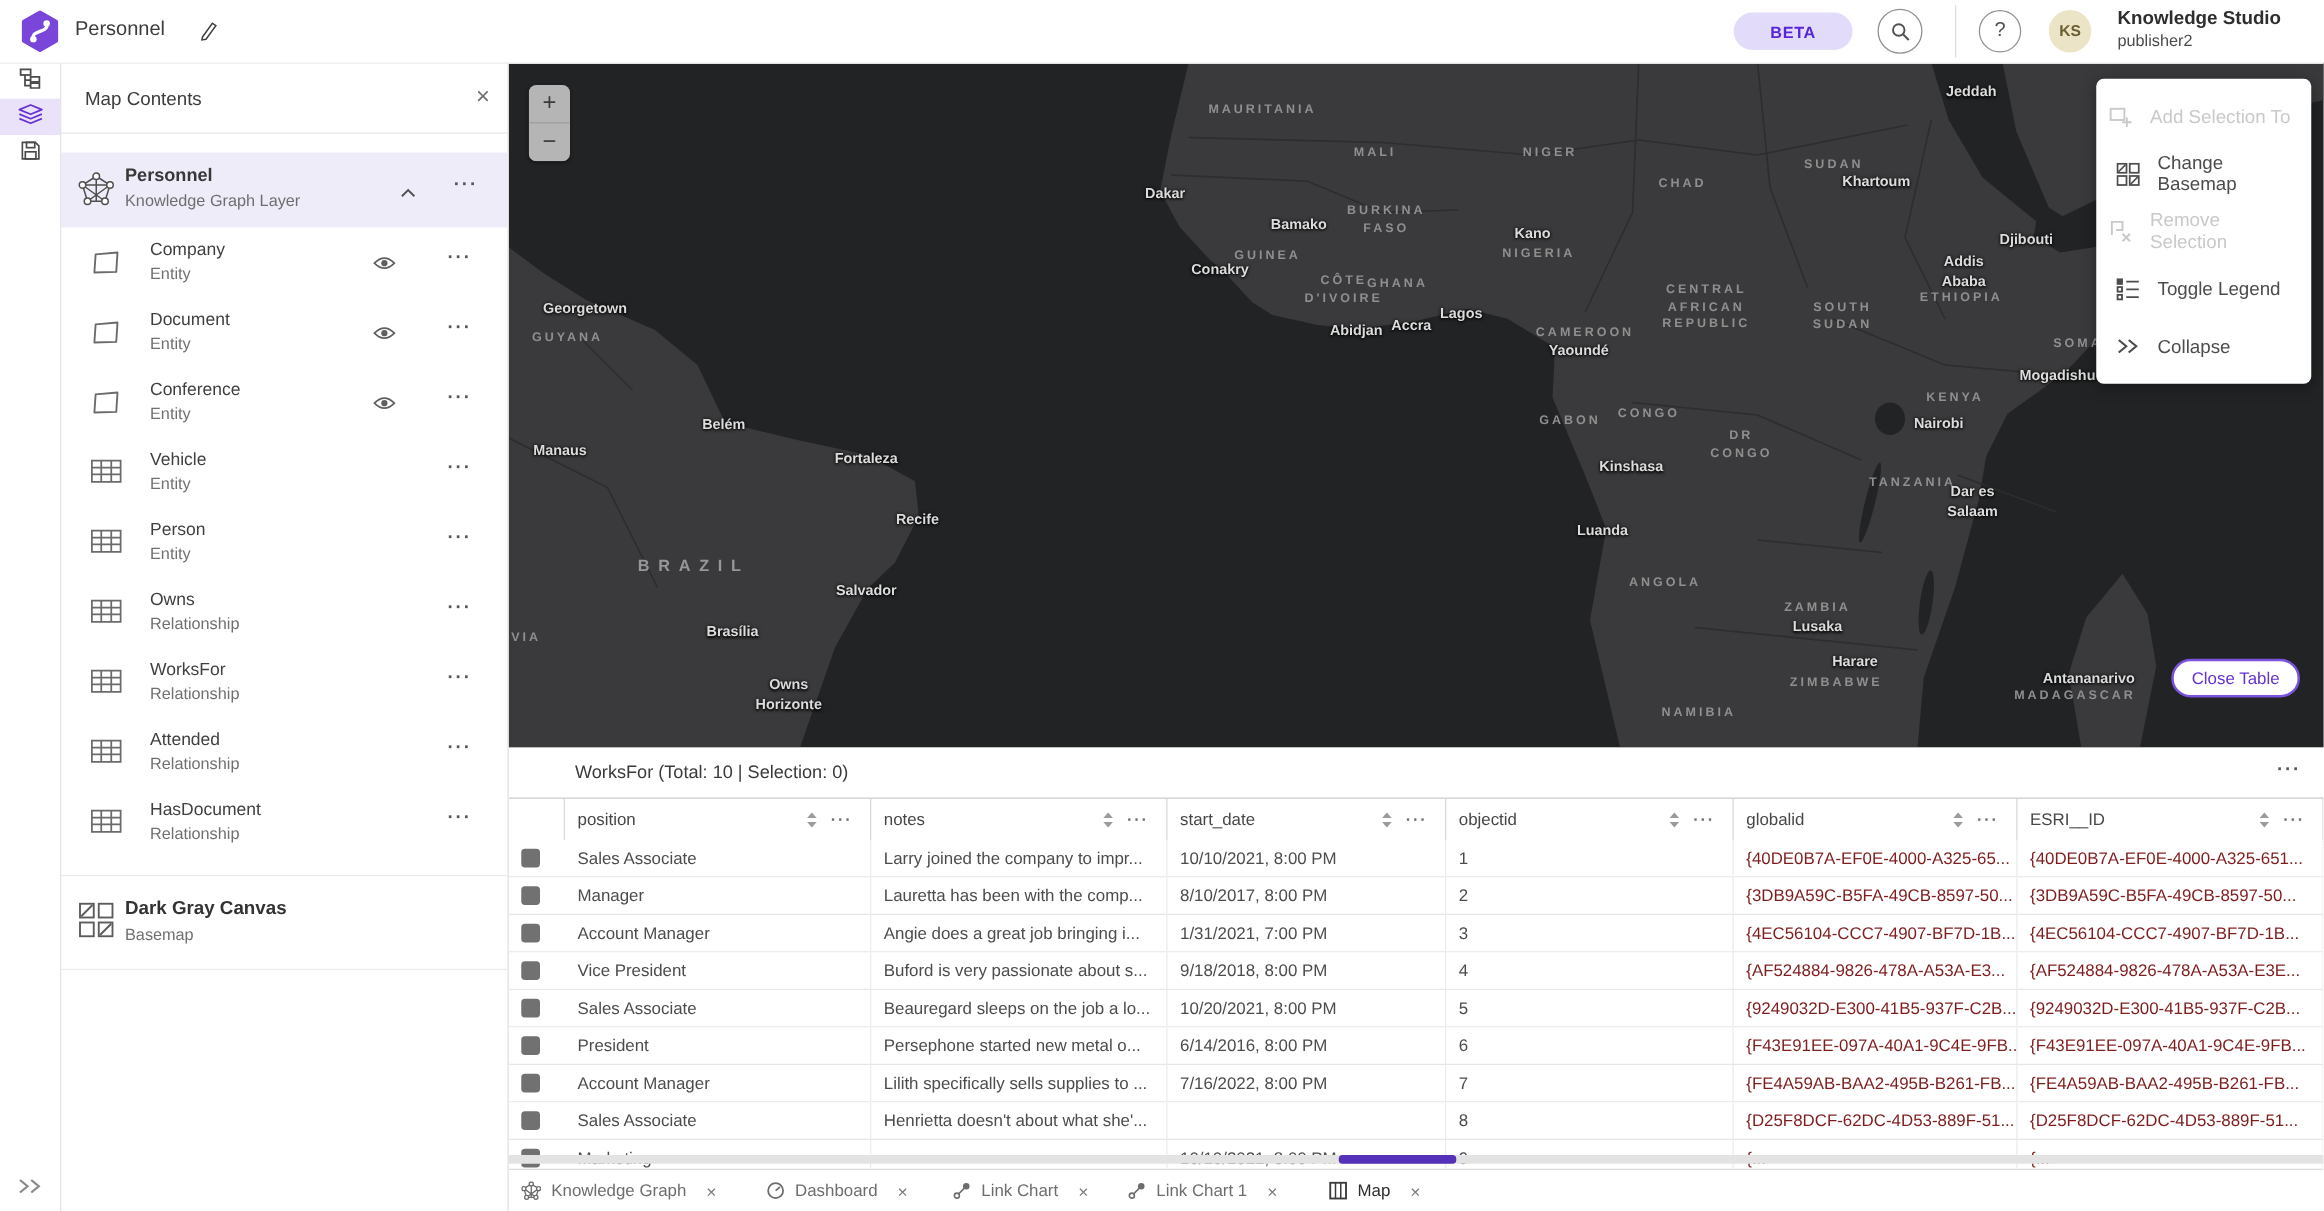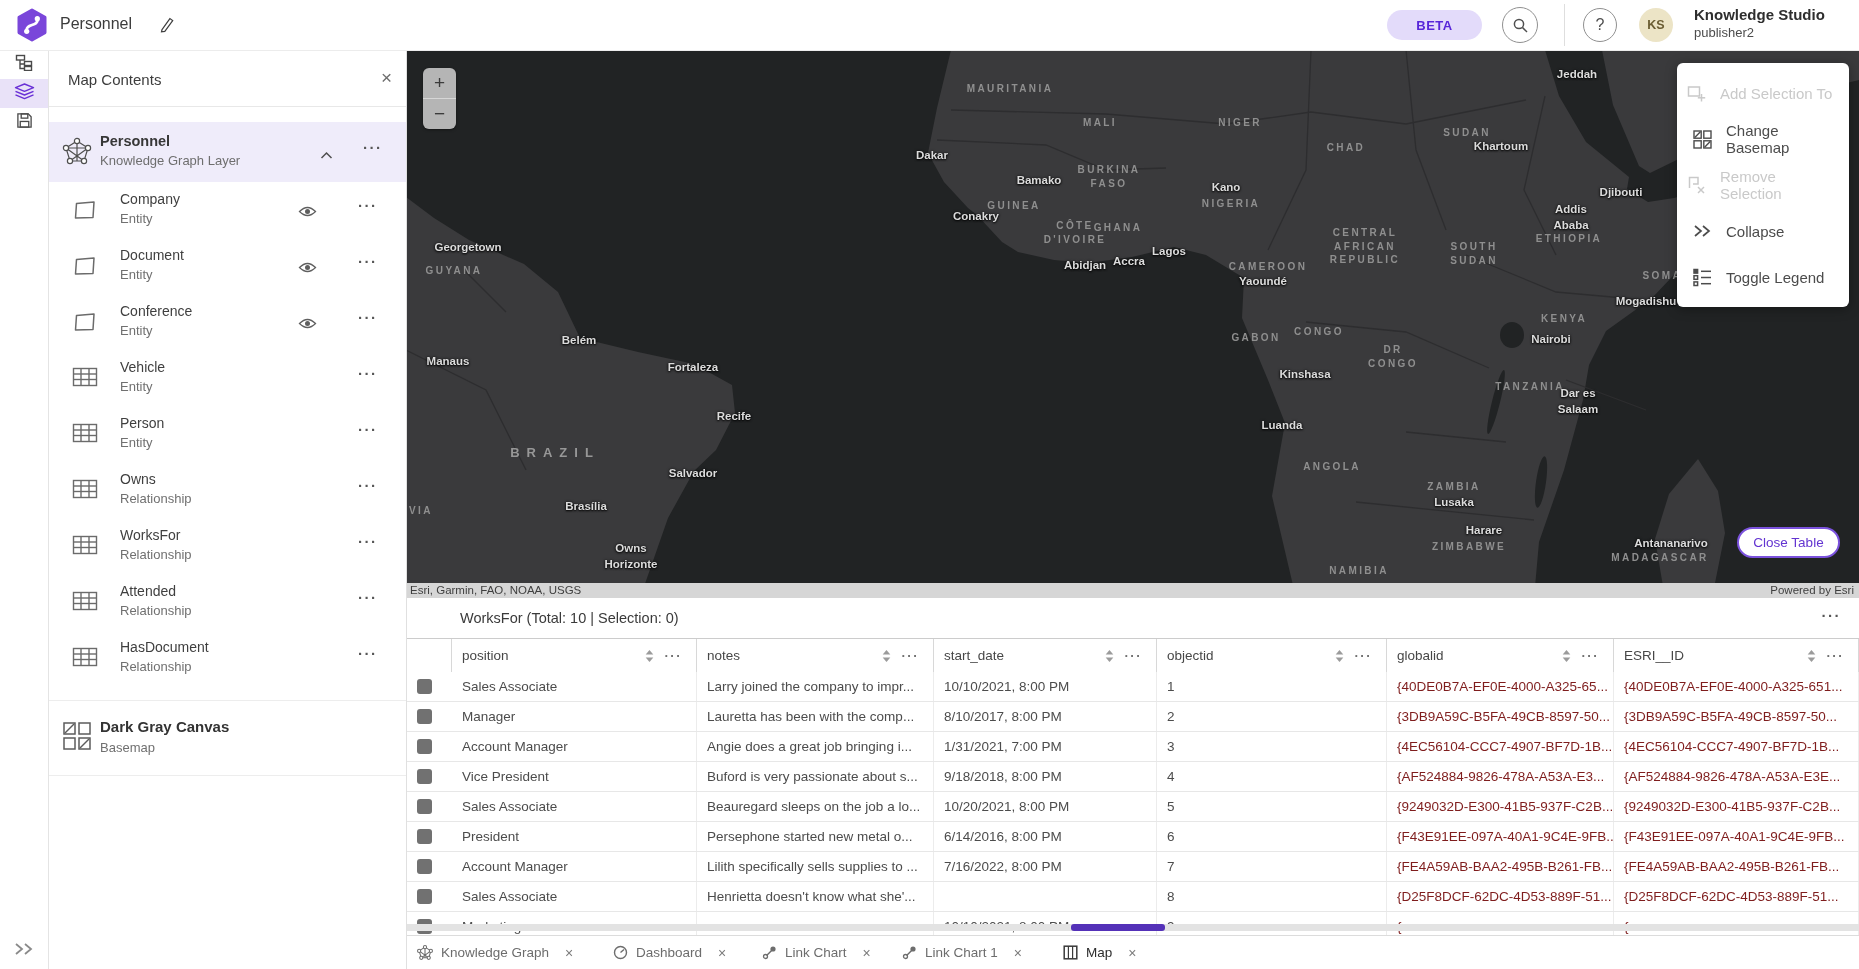--- a/index.html
+++ b/index.html
@@ -441,24 +441,20 @@
         <span class="lb ci" style="left: 287px; top: 423px;">Salvador</span>
         <span class="lb ci" style="left: 180px; top: 456px;">Brasília</span>
         <span class="lb ci c2" style="left: 225px; top: 507px;">Owns
 Horizonte</span>
       </div>
     <div id="zoomctl">
       <button class="zbtn">+</button>
       <div id="zline"></div>
       <button class="zbtn">−</button>
     </div>
-    <div id="attrib">
-      <span id="attribL">Esri, Garmin, FAO, NOAA, USGS</span>
-      <span id="attribR">Powered by Esri</span>
-    </div>
   </div>
 
   <button id="closeTable">Close Table</button>
 
   <div id="ctxmenu">
       <div class="mitem disabled">
         <span style="display:flex">
           <svg width="19" height="19" viewBox="0 0 19 19">
             <g fill="none" stroke="currentColor" stroke-width="1.5">
               <rect x="1.5" y="3" width="11" height="9"></rect>
@@ -491,43 +487,43 @@
               <path d="M2.5 12 V1.5 H11 V8 H6"></path>
               <line x1="11" y1="11" x2="17" y2="17"></line>
               <line x1="17" y1="11" x2="11" y2="17"></line>
             </g>
           </svg>
         </span>
         <span>Remove Selection</span>
       </div>
       <div class="mitem">
         <span style="display:flex">
-          <svg width="19" height="16" viewBox="0 0 19 16">
-            <g fill="none" stroke="currentColor" stroke-width="1.7">
-              <polyline points="2,3 8,8 2,13"></polyline>
-              <polyline points="10,3 16,8 10,13"></polyline>
-            </g>
-          </svg>
-        </span>
-        <span>Collapse</span>
-      </div>
-      <div class="mitem">
-        <span style="display:flex">
           <svg width="19" height="19" viewBox="0 0 19 19">
             <g stroke="currentColor" stroke-width="1.5">
               <rect x="1" y="1.5" width="3.6" height="3.6" fill="currentColor"></rect>
               <line x1="8" y1="3.3" x2="18" y2="3.3"></line>
               <rect x="1" y="7.7" width="3.6" height="3.6" fill="none"></rect>
               <line x1="8" y1="9.5" x2="18" y2="9.5"></line>
               <rect x="1" y="13.9" width="3.6" height="3.6" fill="none"></rect>
               <line x1="8" y1="15.7" x2="18" y2="15.7"></line>
             </g>
           </svg>
         </span>
         <span>Toggle Legend</span>
+      </div>
+      <div class="mitem">
+        <span style="display:flex">
+          <svg width="19" height="16" viewBox="0 0 19 16">
+            <g fill="none" stroke="currentColor" stroke-width="1.7">
+              <polyline points="2,3 8,8 2,13"></polyline>
+              <polyline points="10,3 16,8 10,13"></polyline>
+            </g>
+          </svg>
+        </span>
+        <span>Collapse</span>
       </div>
     </div>
 
   <section id="tablepanel">
     <div id="ttitle">WorksFor (Total: 10 | Selection: 0)</div>
     <button id="tdots" class="dots">···</button>
     <div id="thead">
         <div class="hcell" style="left: 0px; width: 46px;"></div>
         <div class="hcell" style="left: 46px; width: 245px;">
           <span class="hlabel">position</span>
@@ -638,21 +634,21 @@
           <span class="tcell" style="left:46px;width:245px">Account Manager</span>
           <span class="tcell" style="left:291px;width:237px">Lilith specifically sells supplies to ...</span>
           <span class="tcell" style="left:528px;width:223px">7/16/2022, 8:00 PM</span>
           <span class="tcell" style="left:751px;width:230px">7</span>
           <span class="tcell guid" style="left:981px;width:227px">{FE4A59AB-BAA2-495B-B261-FB...</span>
           <span class="tcell guid" style="left:1208px;width:245px">{FE4A59AB-BAA2-495B-B261-FB...</span>
         </div>
         <div class="trow" style="top: 210px;">
           <span class="cb"></span>
           <span class="tcell" style="left:46px;width:245px">Sales Associate</span>
-          <span class="tcell" style="left:291px;width:237px">Henrietta doesn't know what she'...</span>
+          <span class="tcell" style="left:291px;width:237px">Henrietta doesn't about what she'...</span>
           <span class="tcell" style="left:528px;width:223px"></span>
           <span class="tcell" style="left:751px;width:230px">8</span>
           <span class="tcell guid" style="left:981px;width:227px">{D25F8DCF-62DC-4D53-889F-51...</span>
           <span class="tcell guid" style="left:1208px;width:245px">{D25F8DCF-62DC-4D53-889F-51...</span>
         </div>
         <div class="trow" style="top: 240px;">
           <span class="cb"></span>
           <span class="tcell" style="left:46px;width:245px">Marketing</span>
           <span class="tcell" style="left:291px;width:237px"></span>
           <span class="tcell" style="left:528px;width:223px">10/10/2021, 8:00 PM</span>

